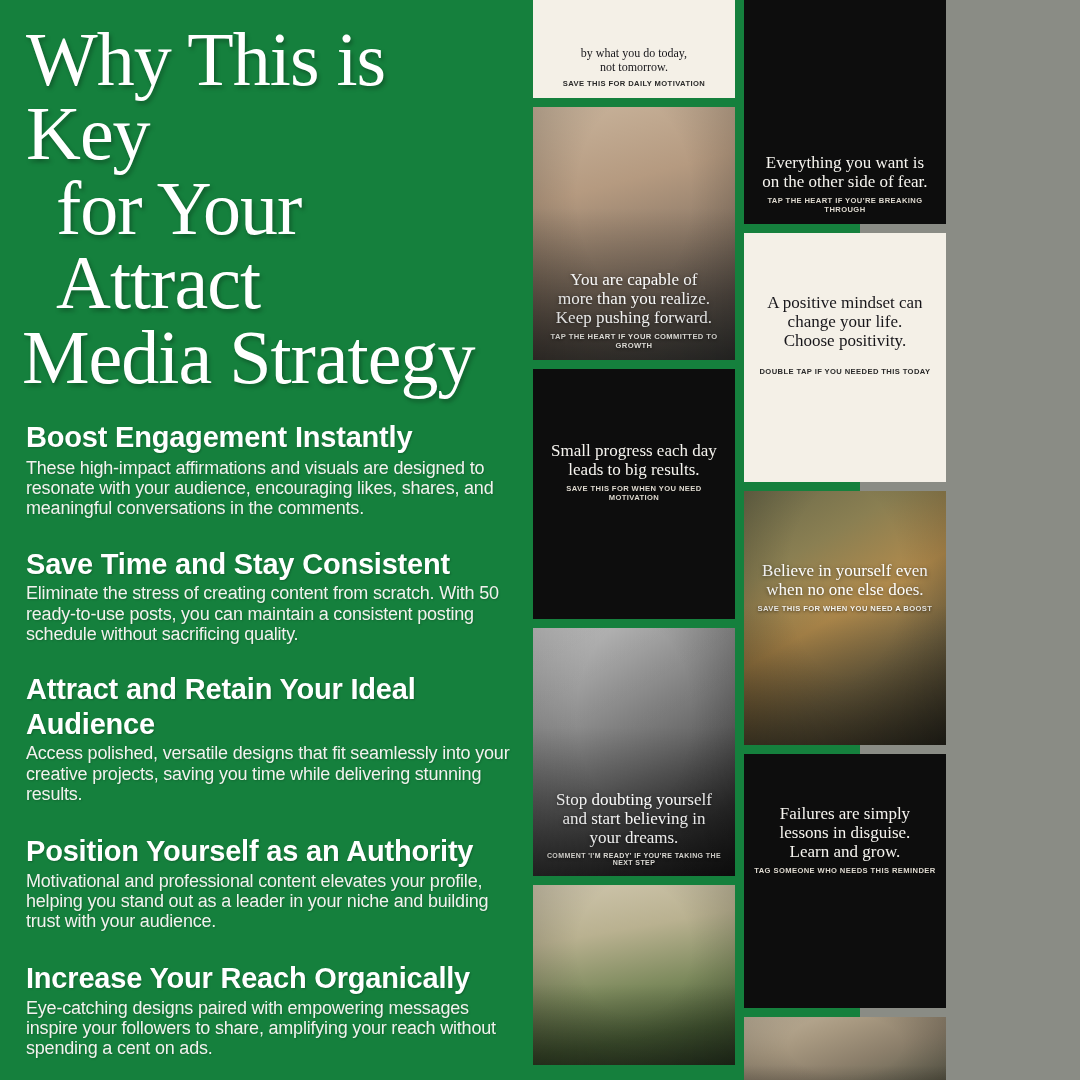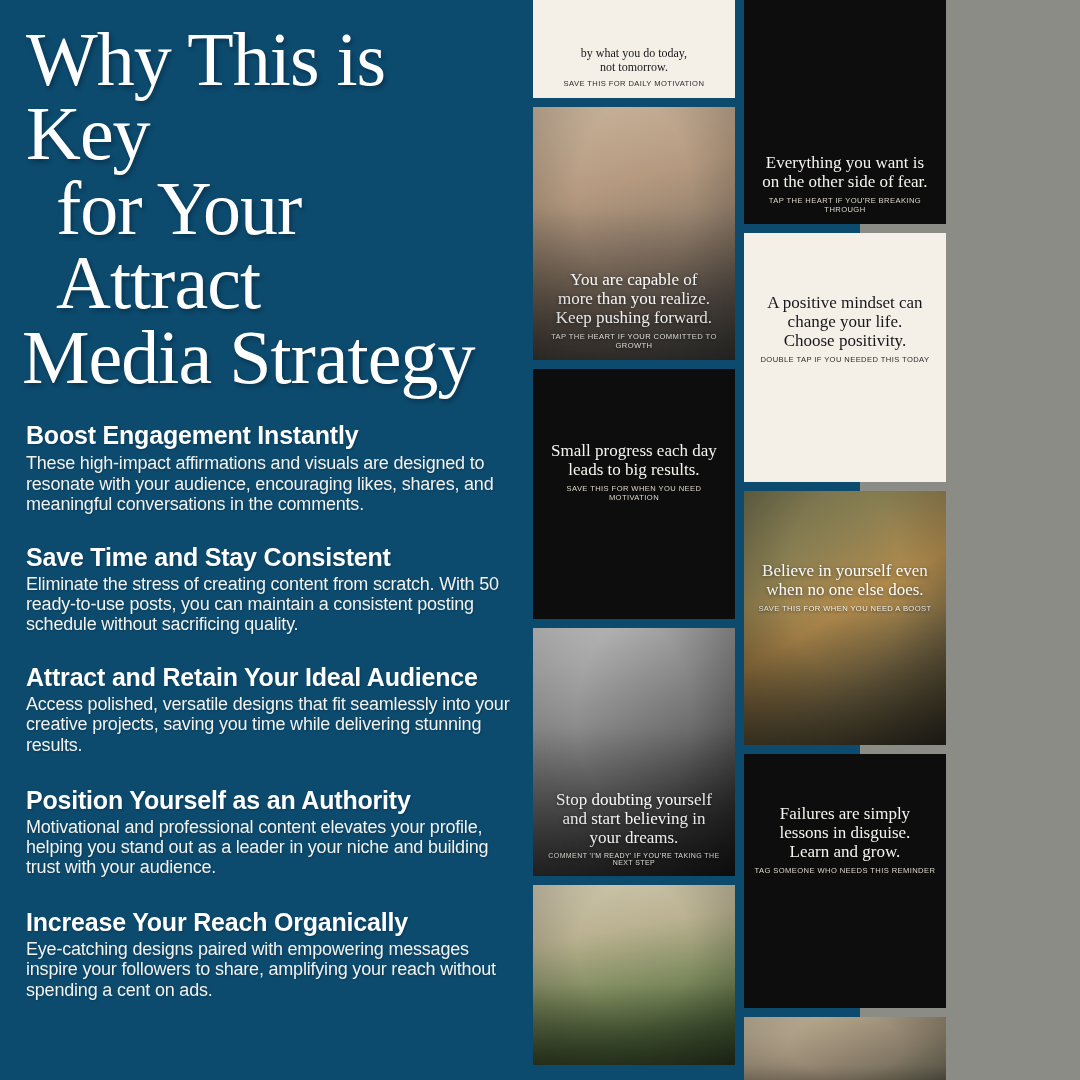--- a/index.html
+++ b/index.html
@@ -5,21 +5,21 @@
   * { box-sizing: border-box; margin: 0; padding: 0; }
   html, body {
     width: 1080px; height: 1080px;
     background: #8a8c85;
     font-family: "Liberation Sans", sans-serif;
     overflow: hidden;
   }
   .page {
     position: relative;
     width: 860px; height: 1080px;
-    background: #0c4a6e;
+    background: #15803d;
     display: flex;
   }
 
   
   .left {
     width: 665px;
     padding: 22px 20px 0 22px;
     position: relative;
   }
 
@@ -33,21 +33,21 @@
     text-shadow: 2px 3px 4px rgba(0,0,0,0.28);
     margin-bottom: 26px;
   }
   .headline .l1 { display:block; padding-left: 4px; }
   .headline .l2 { display:block; padding-left: 34px; }
   .headline .l3 { display:block; padding-left: 0px; }
 
   .benefit { margin-bottom: 22px; }
   .benefit h3 {
     color: #ffffff;
-    font-size: 25px;
+    font-size: 29px;
     font-weight: 700;
     letter-spacing: -0.2px;
     line-height: 1.2;
     margin-bottom: 2px;
     text-shadow: 1px 1px 2px rgba(0,0,0,0.22);
   }
   .benefit p {
     color: #f2f2ee;
     font-size: 18px;
     line-height: 1.12;
@@ -86,21 +86,21 @@
   .card.dark  { background: #0d0d0d; }
 
   .quote {
     font-family: "Liberation Serif", serif;
     line-height: 1.12;
     padding: 0 10px;
     font-size: 17.5px;
   }
   .sub {
     font-size: 7.6px;
-    font-weight: 400;
+    font-weight: 700;
     letter-spacing: 0.4px;
     padding: 5px 8px 10px;
     text-transform: uppercase;
   }
   .cream .quote { color: #17161a; }
   .cream .sub { color: #2a2a2a; }
   .dark .quote { color: #f6f4ef; }
   .dark .sub { color: #ded9cf; }
   .photo .quote { color: #ffffff; text-shadow: 0 1px 4px rgba(0,0,0,0.55); }
   .photo .sub { color: #f3f1eb; text-shadow: 0 1px 3px rgba(0,0,0,0.6); }
@@ -222,21 +222,21 @@
     <div class="col col-b" style="top:-8px;">
 
       <div class="card dark" style="height:232px;justify-content:flex-end;">
         <div class="quote" style="font-size:17px;">
           <span>Everything you want is</span><br>
           <span>on the other side of fear.</span>
         </div>
         <div class="sub">TAP THE HEART IF YOU'RE BREAKING THROUGH</div>
       </div>
 
-      <div class="card cream" style="height:249px;justify-content:space-between;">
+      <div class="card cream" style="height:249px;justify-content:space-between;gap:12px;">
         <div class="quote" style="font-size:17px;margin-top:60px;">
           <span>A positive mindset can</span><br>
           <span>change your life.</span><br>
           <span>Choose positivity.</span>
         </div>
         <div class="sub" style="margin-bottom:auto;">DOUBLE TAP IF YOU NEEDED THIS TODAY</div>
       </div>
 
       <div class="card photo ph-field vignette" style="height:254px;justify-content:center;">
         <div class="quote" style="font-size:17px;margin-top:70px;">

